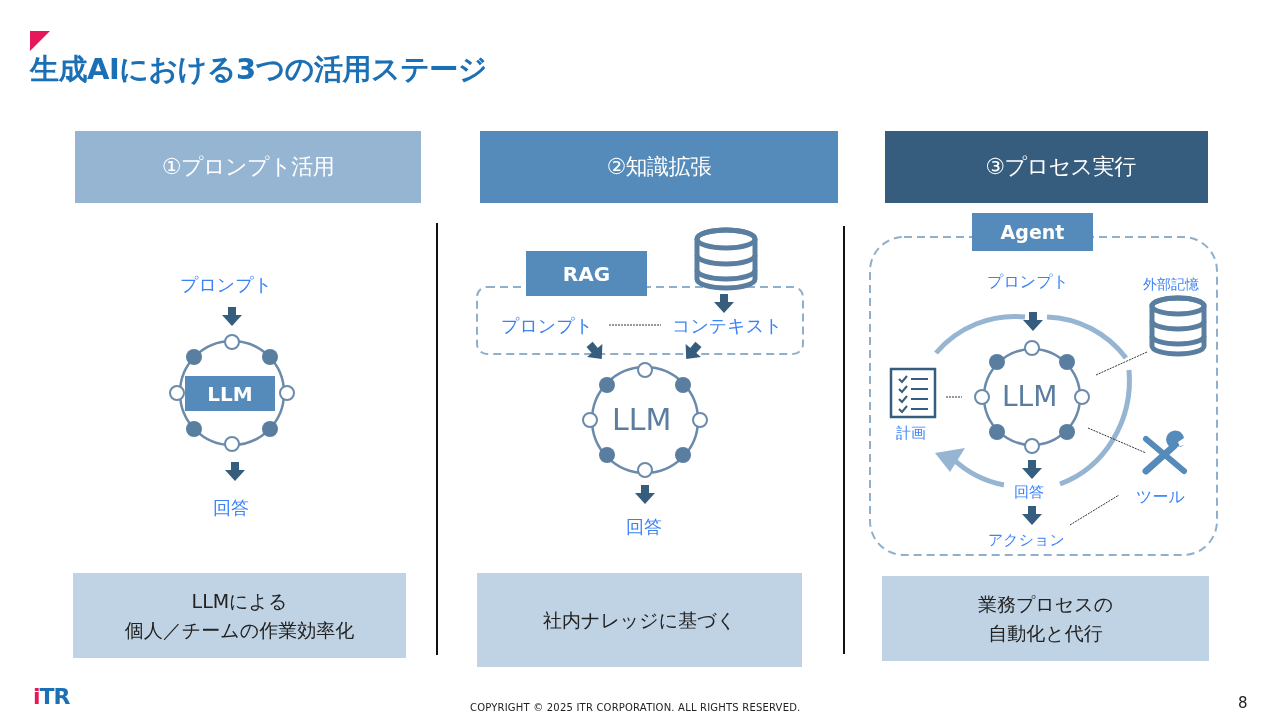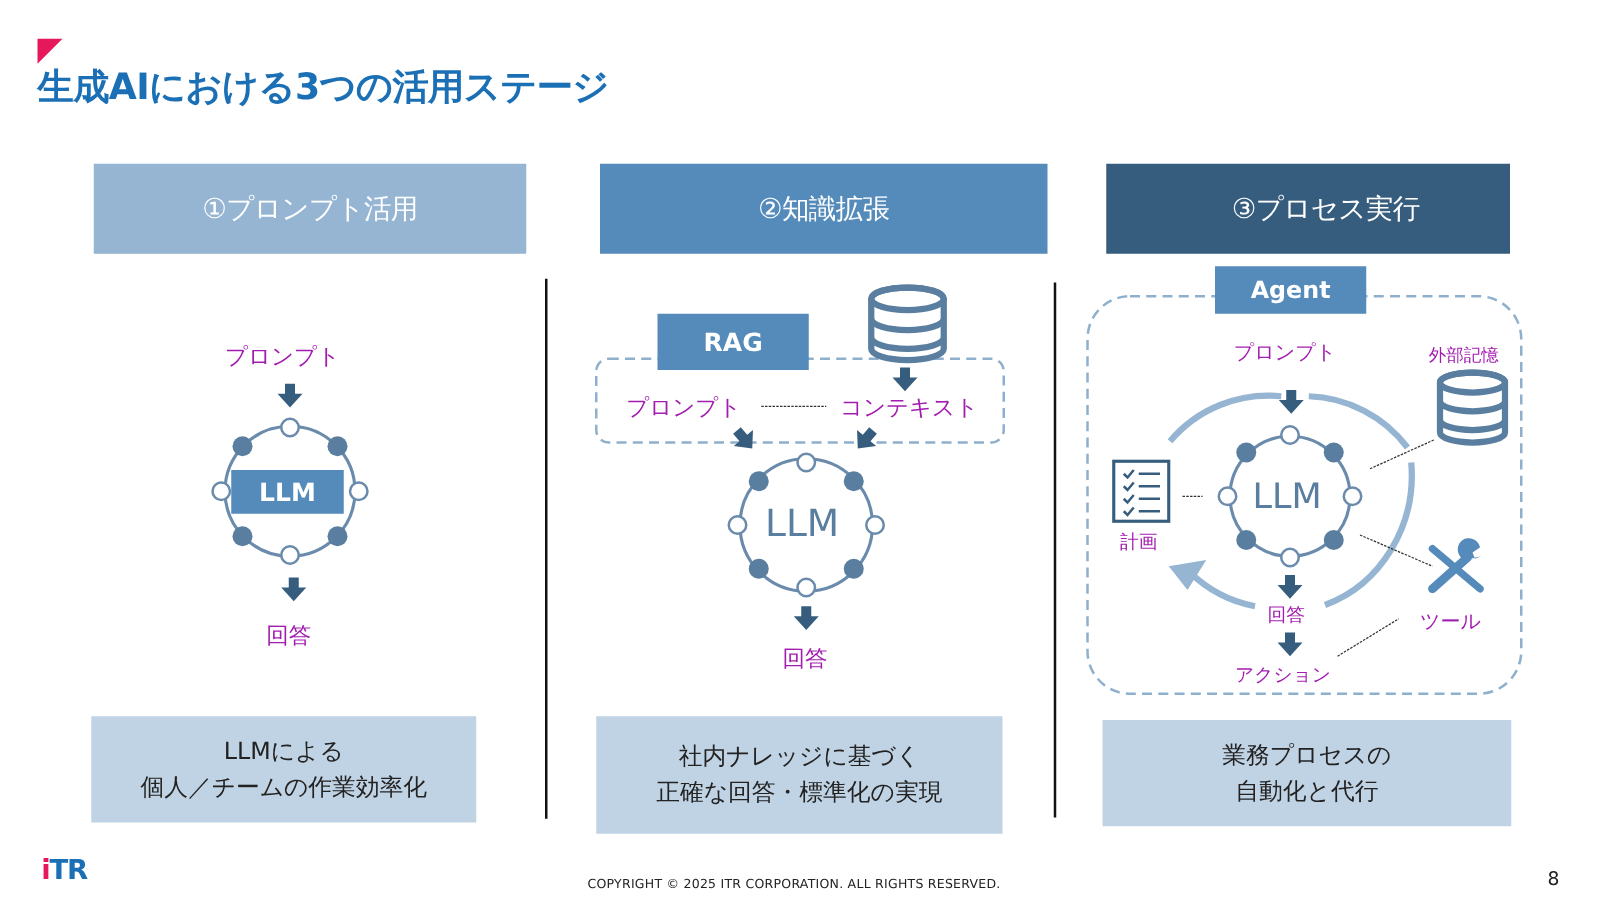--- a/index.html
+++ b/index.html
@@ -8,23 +8,23 @@
   .abs { position: absolute; }
   .corner { left: 30px; top: 31px; width: 0; height: 0; border-top: 20px solid #e6185c; border-right: 20px solid transparent; }
   .title { left: 30px; top: 50px; font-size: 29px; font-weight: bold; color: #1a6fb5; letter-spacing: -0.5px; white-space: nowrap; }
   .hdr { height: 72px; display: flex; align-items: center; justify-content: center; color: #fff; font-size: 22px; letter-spacing: -0.5px; }
   .hdr1 { left: 75px; top: 131px; width: 346px; background: #95b5d2; }
   .hdr2 { left: 480px; top: 131px; width: 358px; background: #558bbb; }
   .hdr3 { left: 885px; top: 131px; width: 323px; background: #365d7d; padding-left: 28px; }
   .sep { width: 2px; background: #111; }
   .sep1 { left: 436px; top: 223px; height: 432px; }
   .sep2 { left: 843px; top: 226px; height: 428px; }
-  .lbl { font-size: 18px; color: #a21caf; white-space: nowrap; }
+  .lbl { font-size: 18px; color: #3b82f6; white-space: nowrap; }
   .foot { background: #c0d3e4; display: flex; flex-direction: column; align-items: center; justify-content: center; font-size: 19px; line-height: 29px; color: #222; text-align: center; }
-  .foot1 { left: 73px; top: 573px; width: 308px; height: 85px; }
+  .foot1 { left: 73px; top: 573px; width: 333px; height: 85px; }
   .foot2 { left: 477px; top: 573px; width: 325px; height: 94px; }
   .foot3 { left: 882px; top: 576px; width: 327px; height: 85px; }
   .tagbox { background: #558bbb; color: #fff; font-weight: bold; display: flex; align-items: center; justify-content: center; }
   .copyright { left: 470px; top: 702px; font-size: 10px; color: #222; letter-spacing: 0.2px; white-space: nowrap; }
   .pagenum { left: 1238px; top: 694px; font-size: 15px; color: #222; }
   .logo { left: 33px; top: 684px; font-size: 22px; font-weight: bold; color: #1a6fb5; letter-spacing: -1px; }
   .logo .i-dot { color: #e6185c; }
   svg.layer { position: absolute; left: 0; top: 0; }
 </style>
 </head>
@@ -169,21 +169,20 @@
 <div class="abs lbl" style="left:1014px;top:483px;font-size:15px;">回答</div>
 <div class="abs lbl" style="left:1136px;top:487px;font-size:16px;">ツール</div>
 <div class="abs lbl" style="left:988px;top:531px;font-size:15px;">アクション</div>
 
 <div class="abs foot foot1">
   <span>LLMによる</span>
   <span>個人／チームの作業効率化</span>
 </div>
 <div class="abs foot foot2">
   <span>社内ナレッジに基づく</span>
-  <span>正確な回答・標準化の実現</span>
 </div>
 <div class="abs foot foot3">
   <span>業務プロセスの</span>
   <span>自動化と代行</span>
 </div>
 
 <div class="abs logo"><span class="i-dot">i</span><span>TR</span></div>
 <div class="abs copyright">COPYRIGHT © 2025 ITR CORPORATION. ALL RIGHTS RESERVED.</div>
 <div class="abs pagenum">8</div>
 

